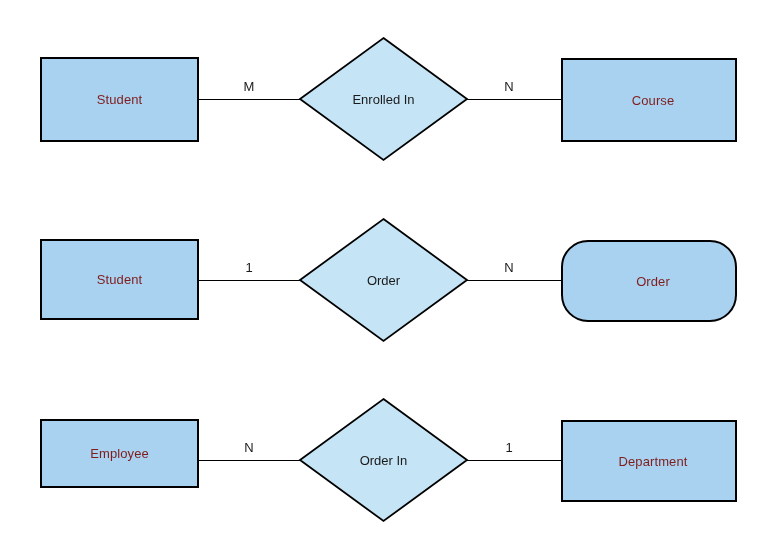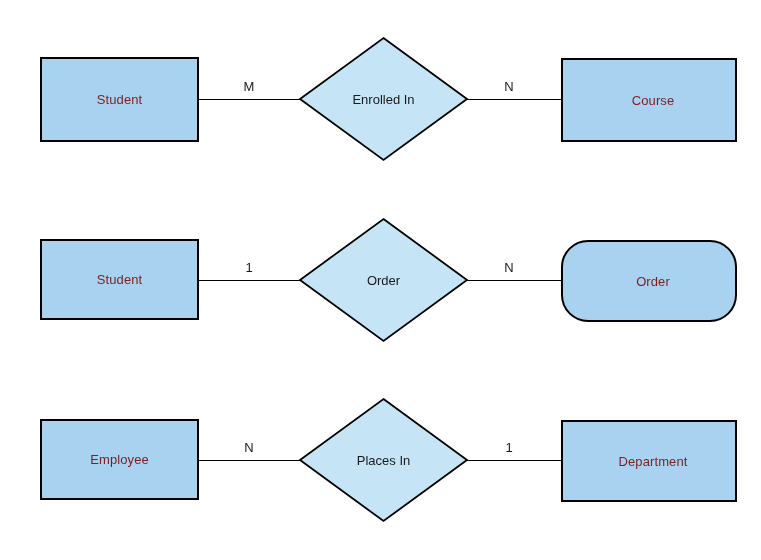--- a/index.html
+++ b/index.html
@@ -163,33 +163,33 @@
 
     <div class="cardinality card-right" style="top:21px;">N</div>
 
     <div class="entity right" style="top:1px;height:82px;border-radius:27px;">
       <span class="entity-label">Order</span>
     </div>
   </div>
 
   <div class="row" style="top:419px;">
 
-    <div class="entity left" style="height:81px;">
+    <div class="entity left" style="height:69px;">
       <span class="entity-label">Employee</span>
     </div>
 
     <div class="connector seg-left" style="top:41px;"></div>
 
     <div class="cardinality card-left" style="top:21px;">N</div>
 
     <div class="diamond-wrap" style="top:-21px;">
       <svg viewBox="0 0 169 124" xmlns="http://www.w3.org/2000/svg">
         <polygon points="84.5,1 168,62 84.5,123 1,62" fill="#c5e4f5" stroke="#000000" stroke-width="1.8"></polygon>
       </svg>
-      <div class="diamond-label">Places In</div>
+      <div class="diamond-label">Order In</div>
     </div>
 
     <div class="connector seg-right" style="top:41px;"></div>
 
     <div class="cardinality card-right" style="top:21px;">1</div>
 
     <div class="entity right" style="top:1px;height:82px;align-items:center;">
       <span class="entity-label">Department</span>
     </div>
   </div>

